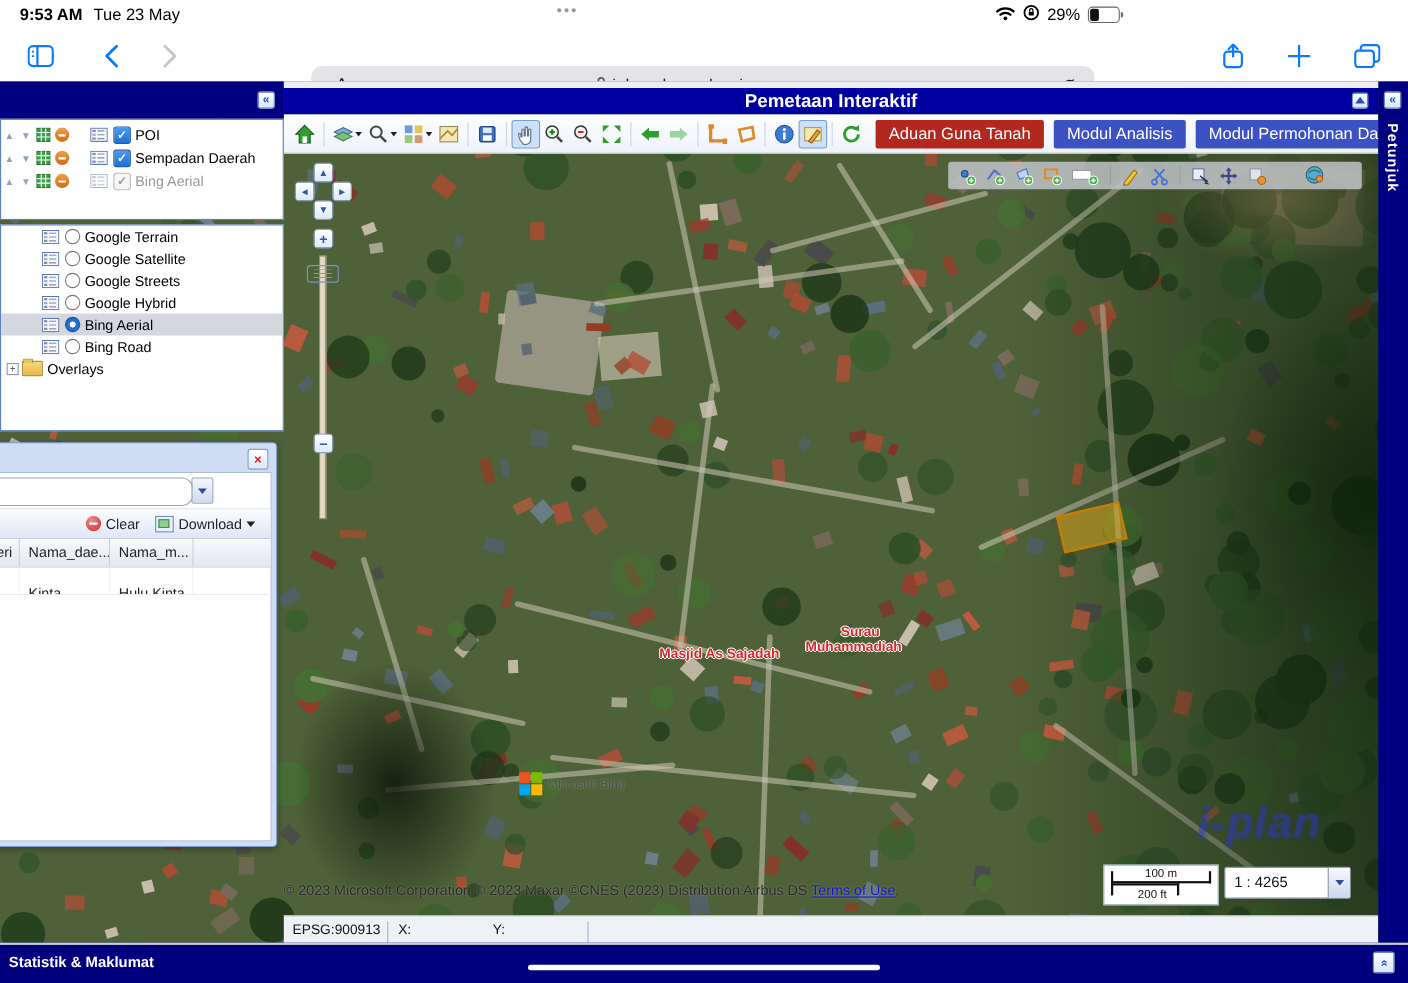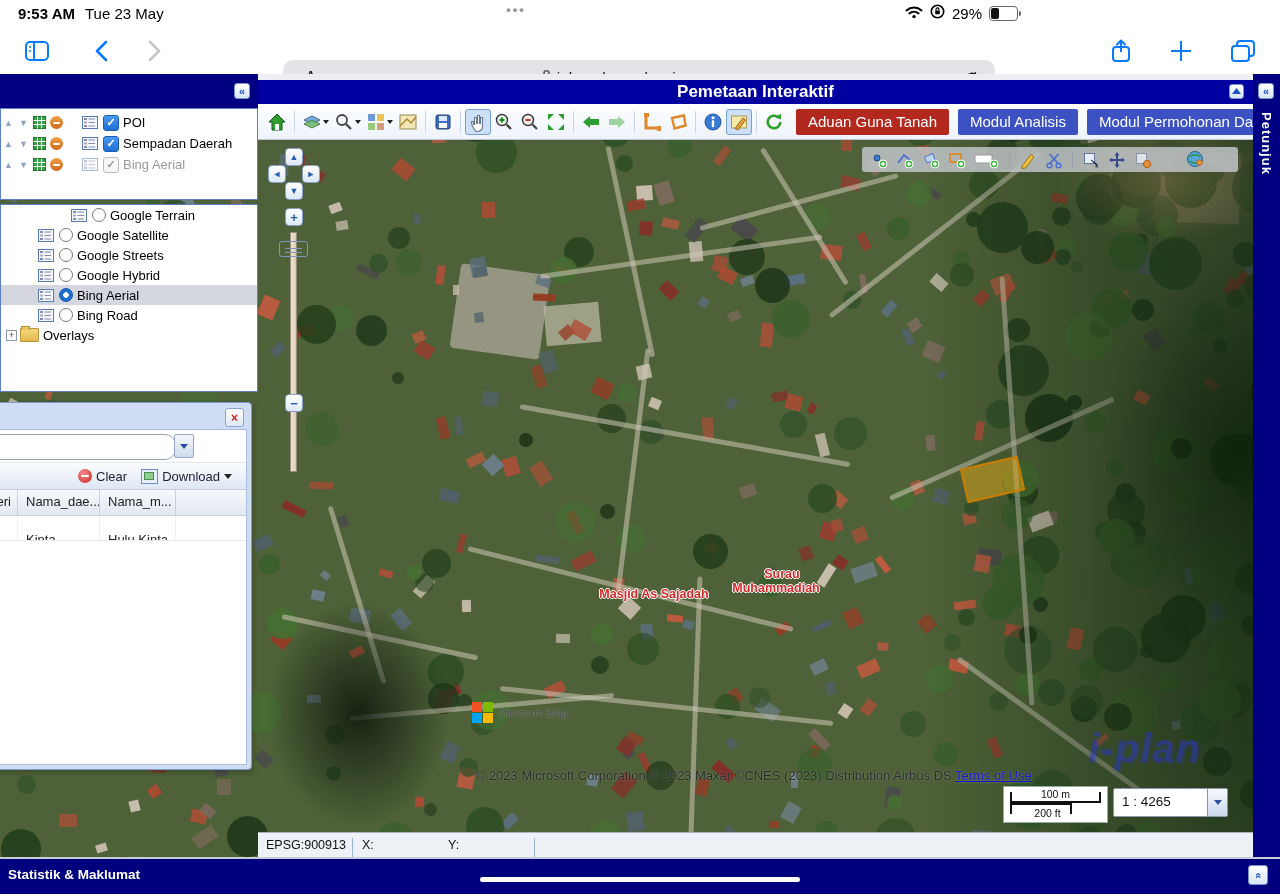--- a/index.html
+++ b/index.html
@@ -42,21 +42,21 @@
   .road{height:5px;border-radius:3px;background:rgba(206,200,184,.55);transform-origin:left center;}
   #map-features{position:absolute;left:0;top:0;width:1280px;height:820px;z-index:6;pointer-events:none;}
 
   .maplabel{position:absolute;color:#d42a2a;font-weight:bold;font-size:12.5px;white-space:nowrap;transform:translateX(-50%);
     text-shadow:1px 0 0 #fff,-1px 0 0 #fff,0 1px 0 #fff,0 -1px 0 #fff;}
   #parcel{position:absolute;left:963px;top:388px;width:55px;height:31px;background:rgba(232,170,25,.5);
     border:2px solid #c87d00;transform:rotate(-13deg);}
   #bing-logo{position:absolute;left:472px;top:628px;display:flex;align-items:center;gap:5px;}
   #bing-squares{display:grid;grid-template-columns:10px 10px;grid-template-rows:10px 10px;gap:1px;}
   #bing-logo .txt{font-size:11px;color:rgba(70,70,70,.85);text-shadow:0 0 2px rgba(255,255,255,.4);}
-  #copyright{position:absolute;left:258px;top:694px;width:995px;text-align:center;font-size:13px;color:#2b2b2b;
+  #copyright{position:absolute;left:258px;top:728px;width:995px;text-align:left;font-size:13px;color:#2b2b2b;
     text-shadow:0 0 2px rgba(255,255,255,.35);}
   #copyright a{color:#1515cc;}
   #watermark{position:absolute;left:1088px;top:652px;font-size:40px;font-weight:bold;font-style:italic;
     color:rgba(45,55,200,.45);text-shadow:2px 2px 3px rgba(45,55,200,.25);letter-spacing:1px;}
 
   
   #scalebox{position:absolute;left:1003px;top:712px;width:103px;height:35px;background:#fff;border:1px solid #9aa;z-index:7;}
   .sc-row{position:relative;height:16px;}
   .sc-line-m{position:absolute;left:6px;right:6px;bottom:0;border-bottom:2px solid #111;border-left:2px solid #111;border-right:2px solid #111;height:9px;}
   .sc-line-f{position:absolute;left:6px;width:58px;top:0;border-top:2px solid #111;border-left:2px solid #111;border-right:2px solid #111;height:9px;}
@@ -1101,21 +1101,21 @@
               <rect x="2" y="9" width="3" height="2" fill="#88a"></rect>
               <line x1="6.5" y1="10" x2="13" y2="10" stroke="#88a"></line>
             </svg>
           </span>
         <span class="cbx dis"></span>
         <span class="dim">Bing Aerial</span>
       </div>
     </div>
 
     <div class="panel" style="top:130px;height:188px;">
-      <div class="prow" style="height:20px;padding-left:34px;margin-left:33px;">
+      <div class="prow" style="height:20px;padding-left:34px;">
         <span class="lgd">
             <svg width="16" height="13">
               <rect width="15" height="12" x=".5" y=".5" fill="#f4f8ff" stroke="#5878b0"></rect>
               <rect x="2" y="2" width="3" height="2" fill="#88a"></rect>
               <line x1="6.5" y1="3" x2="13" y2="3" stroke="#88a"></line>
               <rect x="2" y="5.5" width="3" height="2" fill="#aab"></rect>
               <line x1="6.5" y1="6.5" x2="13" y2="6.5" stroke="#88a"></line>
               <rect x="2" y="9" width="3" height="2" fill="#88a"></rect>
               <line x1="6.5" y1="10" x2="13" y2="10" stroke="#88a"></line>
             </svg>

